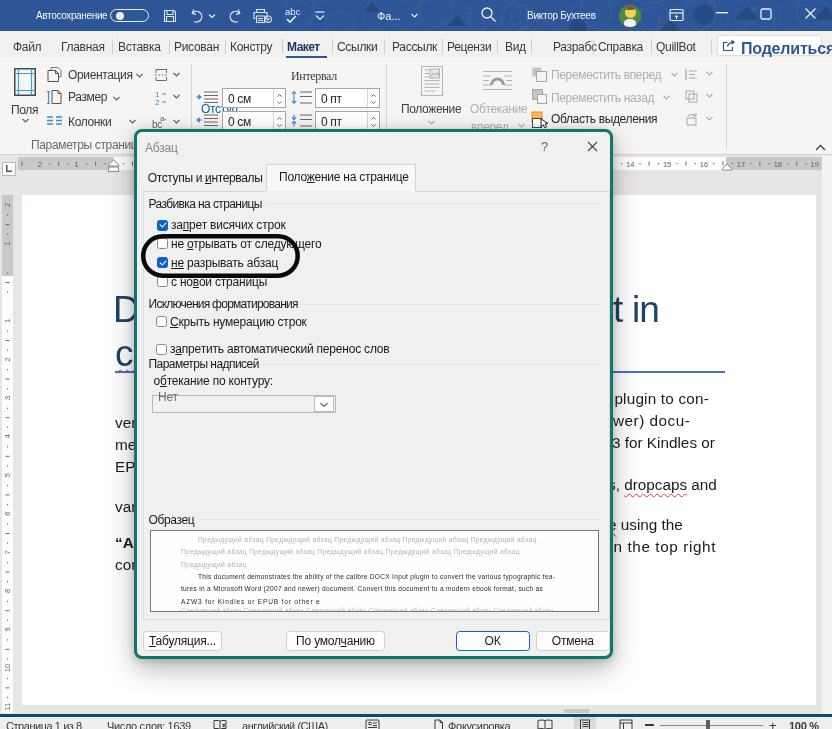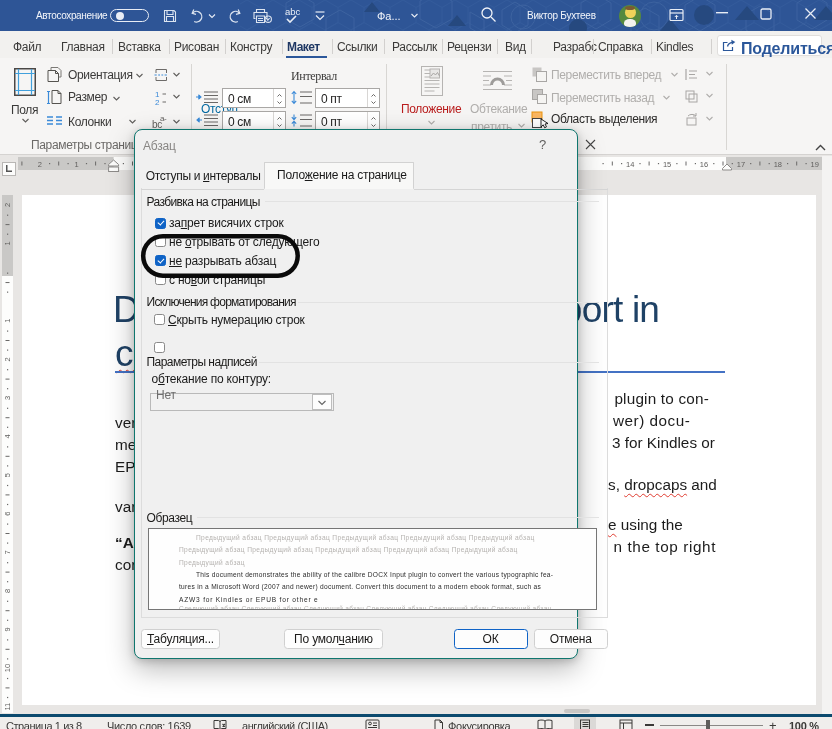--- a/index.html
+++ b/index.html
@@ -5,21 +5,21 @@
 .abs{position:absolute;}
 #titlebar{position:absolute;left:0;top:0;width:832px;height:31px;background:#2E5596;color:#fff;}
 #tabsrow{position:absolute;left:0;top:31px;width:832px;height:27px;font-size:12px;letter-spacing:-0.3px;color:#3b3a39;}
 #ribbon{position:absolute;left:0;top:58px;width:832px;height:97px;background:#F6F5F4;border-bottom:1px solid #D5D3D1;font-size:12px;letter-spacing:-0.35px;color:#3b3a39;}
 #docarea{position:absolute;left:0;top:156px;width:832px;height:558px;background:#E8E6E4;}
 #statusbar{position:absolute;left:0;top:714px;width:832px;height:15px;background:#F0EEEC;border-top:3px solid #0c4a6e;font-size:11px;color:#3A3937;}
 #page{position:absolute;left:22px;top:39px;width:794px;height:510px;background:#fff;}
 .bl{position:absolute;font-size:15.3px;color:#1c1c1c;white-space:nowrap;}
 .sq{text-decoration:underline;text-decoration-style:wavy;text-decoration-color:#E03C31;text-decoration-thickness:1px;text-underline-offset:3px;}
 
-#dialog{position:absolute;left:134px;top:129px;width:444px;height:530px;background:#F0F0F0;border:1px solid #0f766e;border-radius:8px;box-shadow:0 10px 28px rgba(0,0,0,0.28), 0 2px 8px rgba(0,0,0,0.18);font-size:12px;color:#1a1a1a;}
+#dialog{position:absolute;left:134px;top:129px;width:479px;height:530px;background:#F0F0F0;border:3px solid #0f766e;border-radius:8px;box-shadow:0 10px 28px rgba(0,0,0,0.28), 0 2px 8px rgba(0,0,0,0.18);font-size:12px;color:#1a1a1a;}
 .vline{position:absolute;width:1px;background:#D8D6D3;}
 .glabel{position:absolute;color:#6B6967;font-size:12px;}
 .tsep{position:absolute;top:8px;width:1px;height:15px;background:#D2D0CE;}
 #tabsrow{background:#F2F1EF;}
 .spin{position:absolute;width:64px;height:20px;background:#fff;border:1px solid #A9A7A5;}
 .spin i{font-style:normal;position:absolute;left:5px;top:3px;color:#1f1e1d;}
 .spin::before{content:"";position:absolute;right:11px;top:0;bottom:0;width:1px;background:#D8D6D4;}
 .spin svg{position:absolute;right:1px;top:2px;}
 #dialog{letter-spacing:-0.2px;}
 .etch{position:absolute;height:1px;background:#E2E2E2;}
@@ -139,21 +139,21 @@
 <span class="abs" style="left:174px;top:8.8px;">Рисован</span>
 <span class="abs" style="left:230px;top:8.8px;">Констру</span>
 <span class="abs" style="left:287px;top:8.8px;font-weight:bold;letter-spacing:-0.5px;color:#1f3864;">Макет</span>
 <span class="abs" style="left:286px;top:24.5px;width:41px;height:2.5px;background:#2B579A;"></span>
 <span class="abs" style="left:337px;top:8.8px;">Ссылки</span>
 <span class="abs" style="left:392px;top:8.8px;">Рассылк</span>
 <span class="abs" style="left:447px;top:8.8px;">Рецензи</span>
 <span class="abs" style="left:505px;top:8.8px;">Вид</span>
 <span class="abs" style="left:553px;top:8.8px;">Разрабс</span>
 <span class="abs" style="left:598px;top:8.8px;">Справка</span>
-<span class="abs" style="left:656px;top:8.8px;">Kindles</span>
+<span class="abs" style="left:656px;top:8.8px;">QuillBot</span>
 <span class="tsep" style="left:112px;"></span>
 <span class="tsep" style="left:169px;"></span>
 <span class="tsep" style="left:225px;"></span>
 <span class="tsep" style="left:282px;"></span>
 <span class="tsep" style="left:332px;"></span>
 <span class="tsep" style="left:384px;"></span>
 <span class="tsep" style="left:442px;"></span>
 <span class="tsep" style="left:497px;"></span>
 <span class="tsep" style="left:531px;"></span>
 <span class="tsep" style="left:593px;"></span>
@@ -285,30 +285,30 @@
       </svg>
     </span>
 <span class="vline" style="left:386px;top:6px;height:86px;"></span>
 
 <svg class="abs" style="left:421px;top:8px" width="22" height="30" viewBox="0 0 22 30" fill="none" stroke="#B6B4B2">
  <rect x="0.5" y="0.5" width="21" height="29"></rect>
  <path d="M3.5 4 h8 M3.5 7.5 h15 M3.5 11 h15 M3.5 14.5 h15 M3.5 18 h15 M3.5 21.5 h15 M3.5 25 h10"></path>
  <rect x="9" y="3" width="9.5" height="9" fill="#E8E7E6" stroke="#B6B4B2"></rect>
  <path d="M10 10 l2.5-3 l2 2 l2-2.5 l2 3.5" stroke="#A8A6A4"></path>
 </svg>
-<span class="abs" style="left:401px;top:44px;color:#b91c1c;">Положение</span>
+<span class="abs" style="left:401px;top:44px;color:#404040;">Положение</span>
 <svg class="abs" style="left:427px;top:62px" width="9" height="6" viewBox="0 0 9 6" fill="none" stroke="#B0AEAC" stroke-width="1.1">
       <path d="M1.5 1 L4.5 4 L7.5 1"></path>
     </svg>
 <svg class="abs" style="left:483px;top:12px" width="29" height="23" viewBox="0 0 29 23" fill="none" stroke="#B6B4B2">
  <path d="M0 1.5 h29 M0 6 h8 M21 6 h8 M0 10.5 h6 M23 10.5 h6 M0 15 h8 M21 15 h8 M0 19.5 h29"></path>
  <path d="M8.5 15 a6 6 0 0 1 12 0" stroke="#9E9C9A" stroke-width="3"></path>
 </svg>
 <span class="abs" style="left:470px;top:44px;color:#B0AEAC;">Обтекание</span>
-<span class="abs" style="left:471px;top:62px;color:#B0AEAC;">претить</span>
+<span class="abs" style="left:471px;top:62px;color:#B0AEAC;">вперед</span>
 <svg class="abs" style="left:517px;top:65px" width="9" height="6" viewBox="0 0 9 6" fill="none" stroke="#B0AEAC" stroke-width="1.1">
       <path d="M1.5 1 L4.5 4 L7.5 1"></path>
     </svg>
 
 <svg class="abs" style="left:532px;top:9px" width="15" height="15" viewBox="0 0 15 15">
  <rect x="0.5" y="0.5" width="9" height="9" fill="#C8C6C4"></rect>
  <rect x="4.5" y="4.5" width="10" height="10" fill="#F5F4F2" stroke="#A8A6A4"></rect>
 </svg>
 <span class="abs" style="left:551px;top:10px;color:#B0AEAC;">Переместить вперед</span>
 <svg class="abs" style="left:670px;top:14px" width="9" height="6" viewBox="0 0 9 6" fill="none" stroke="#B0AEAC" stroke-width="1.1">
@@ -498,20 +498,21 @@
 <span class="cb on" style="left:19.5px;top:125.2px;"></span>
 <span class="abs" style="left:34px;top:123.7px;"><u>не</u> разрывать абзац</span>
 <span class="cb" style="left:19.5px;top:144.4px;"></span>
 <span class="abs" style="left:34px;top:142.9px;">с но<u>в</u>ой страницы</span>
 
 <span class="abs" style="left:11.5px;top:165px;letter-spacing:-0.75px;color:#1b1a19;">Исключения форматирования</span>
 <span class="etch" style="left:163px;top:171.5px;width:301px;"></span>
 <span class="cb" style="left:18.5px;top:184.1px;"></span>
 <span class="abs" style="left:33px;top:182.6px;"><u>С</u>крыть нумерацию строк</span>
 <span class="cb" style="left:18.5px;top:211.9px;"></span>
+<span class="abs" style="left:33px;top:210.4px;">з<u>а</u>претить автоматический перенос слов</span>
 
 <span class="abs" style="left:11.5px;top:225px;letter-spacing:-0.55px;color:#1b1a19;">Параметры надписей</span>
 <span class="etch" style="left:124px;top:231.5px;width:340px;"></span>
 <span class="abs" style="left:16.5px;top:242px;">о<u>б</u>текание по контуру:</span>
 <span class="abs" style="left:14.5px;top:263px;width:184px;height:18px;background:#F1F1F1;border:1px solid #B9B9B9;"></span>
 <span class="abs" style="left:21px;top:258px;color:#6e6e6e;">Нет</span>
 <span class="abs" style="left:177px;top:264px;width:20px;height:16px;background:#FDFDFD;border:1px solid #BDBDBD;"></span>
 <svg class="abs" style="left:182px;top:270px" width="10" height="6" viewBox="0 0 10 6" fill="none" stroke="#666" stroke-width="1.2">
       <path d="M1.5 1 L5 4.5 L8.5 1"></path>
     </svg>

